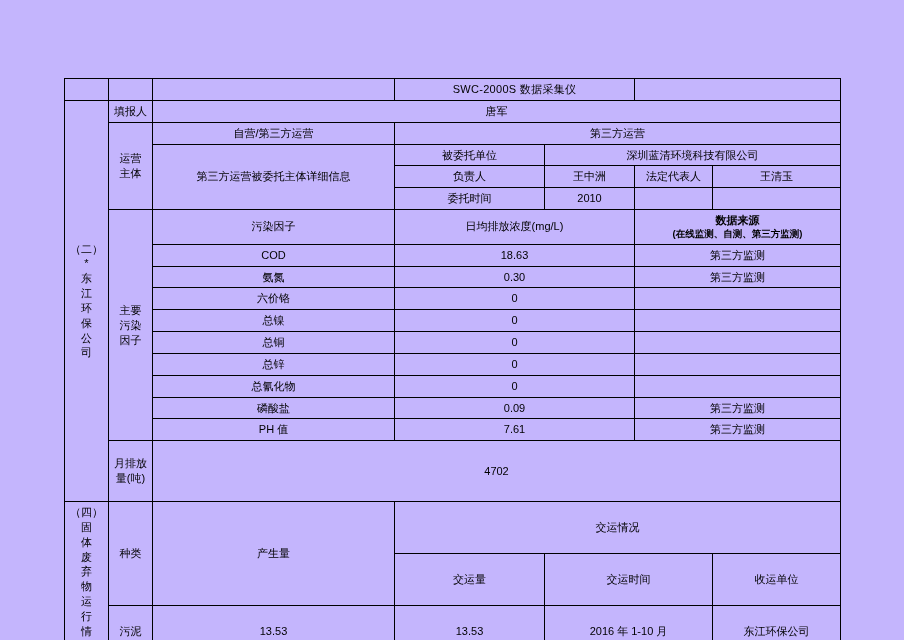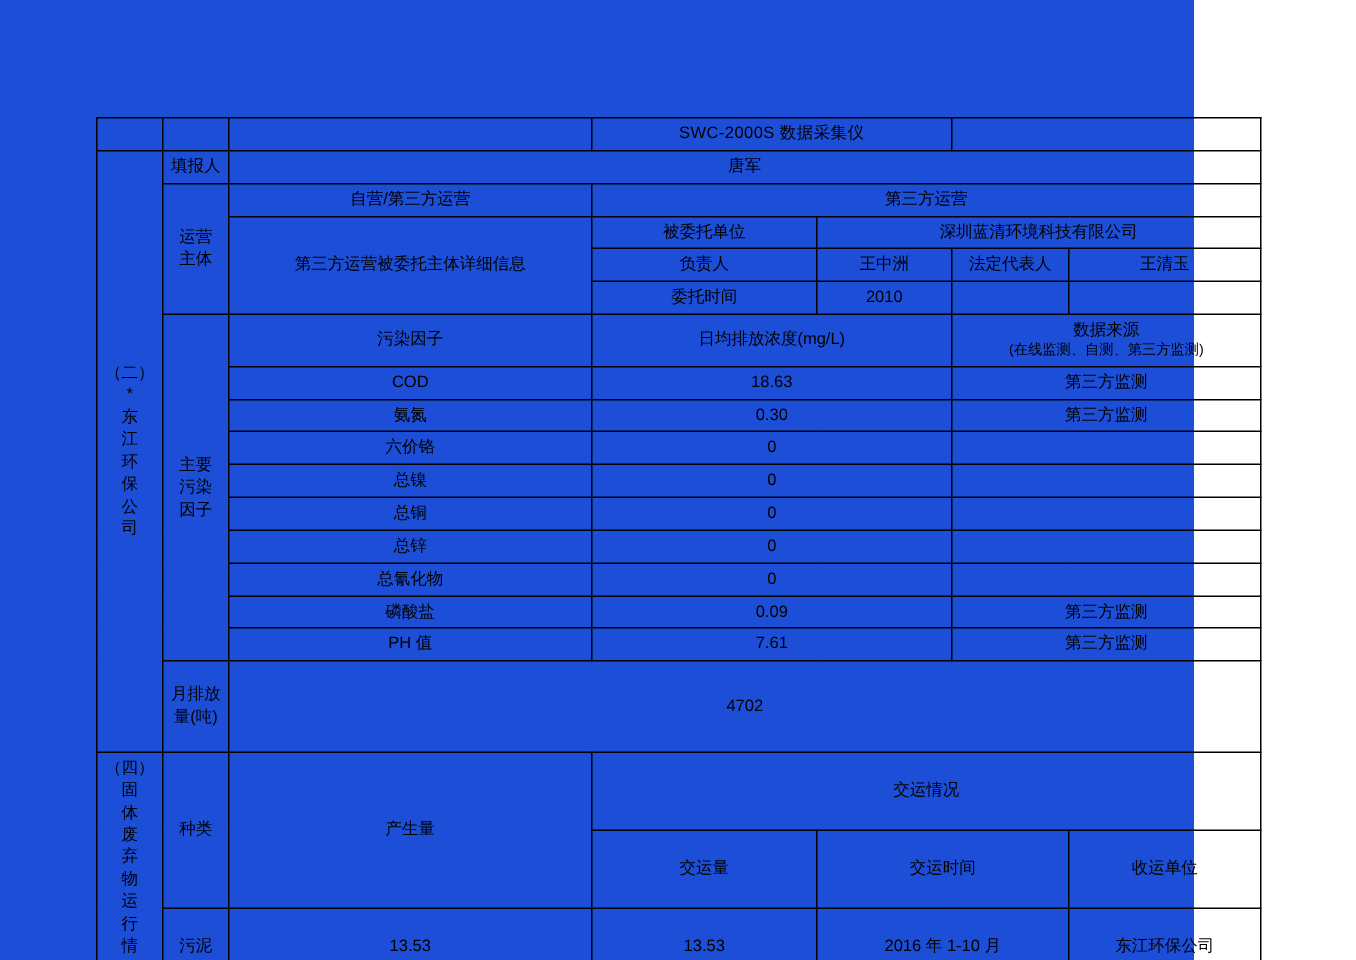--- a/index.html
+++ b/index.html
@@ -8,23 +8,23 @@
     background: #ffffff;
   }
   body {
     width: 904px;
     height: 640px;
     font-family: "Liberation Sans", sans-serif;
     color: #000000;
   }
   .page {
     position: relative;
-    width: 796px;
+    width: 904px;
     height: 640px;
-    background: #1d4ed8;
+    background: #c4b5fd;
   }
   table.form {
     position: absolute;
     left: 64px;
     top: 78px;
     width: 776px;
     border-collapse: collapse;
     table-layout: fixed;
   }
   table.form td {
@@ -46,21 +46,21 @@
     letter-spacing: 0px;
   }
   .tiny {
     font-size: 9.5px;
     text-align: center;
   }
   .mono {
     font-family: "Liberation Mono", monospace;
     letter-spacing: 0.3px;
   }
-  .src-title { font-size: 10.5px; line-height: 1.3; }
+  .src-title { font-size: 10.5px; line-height: 1.3; font-weight: bold; }
 </style>
 </head>
 <body>
 
 <div class="page">
 
   <table class="form">
     <colgroup>
       <col style="width:44px">
       <col style="width:44px">

